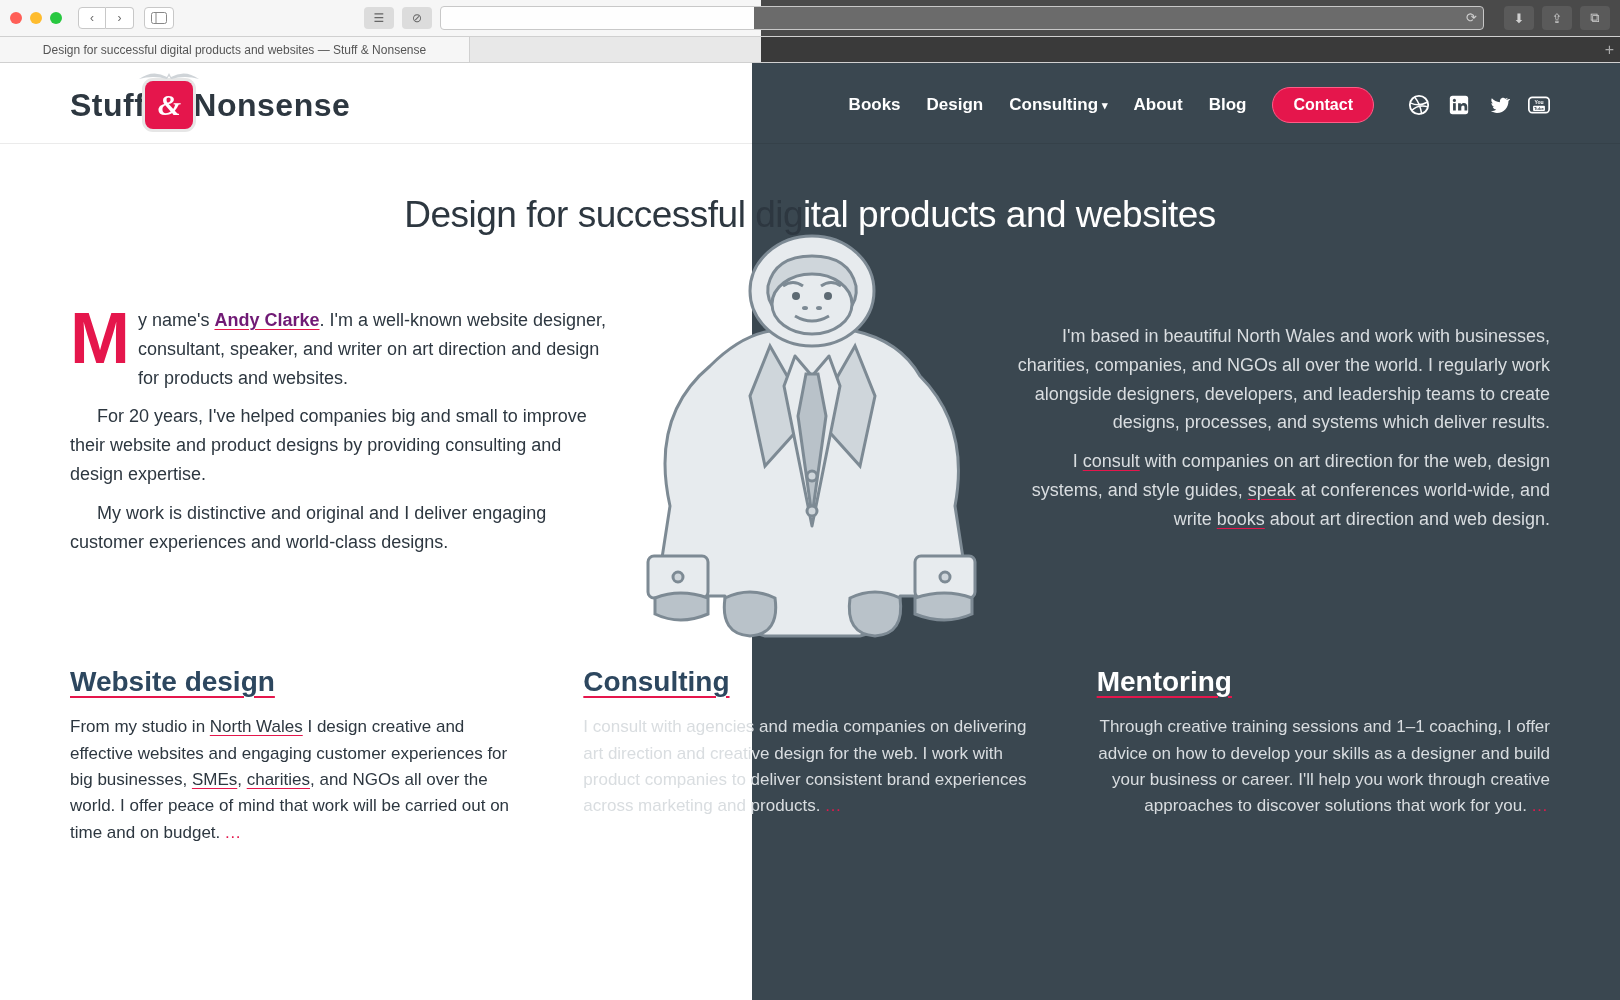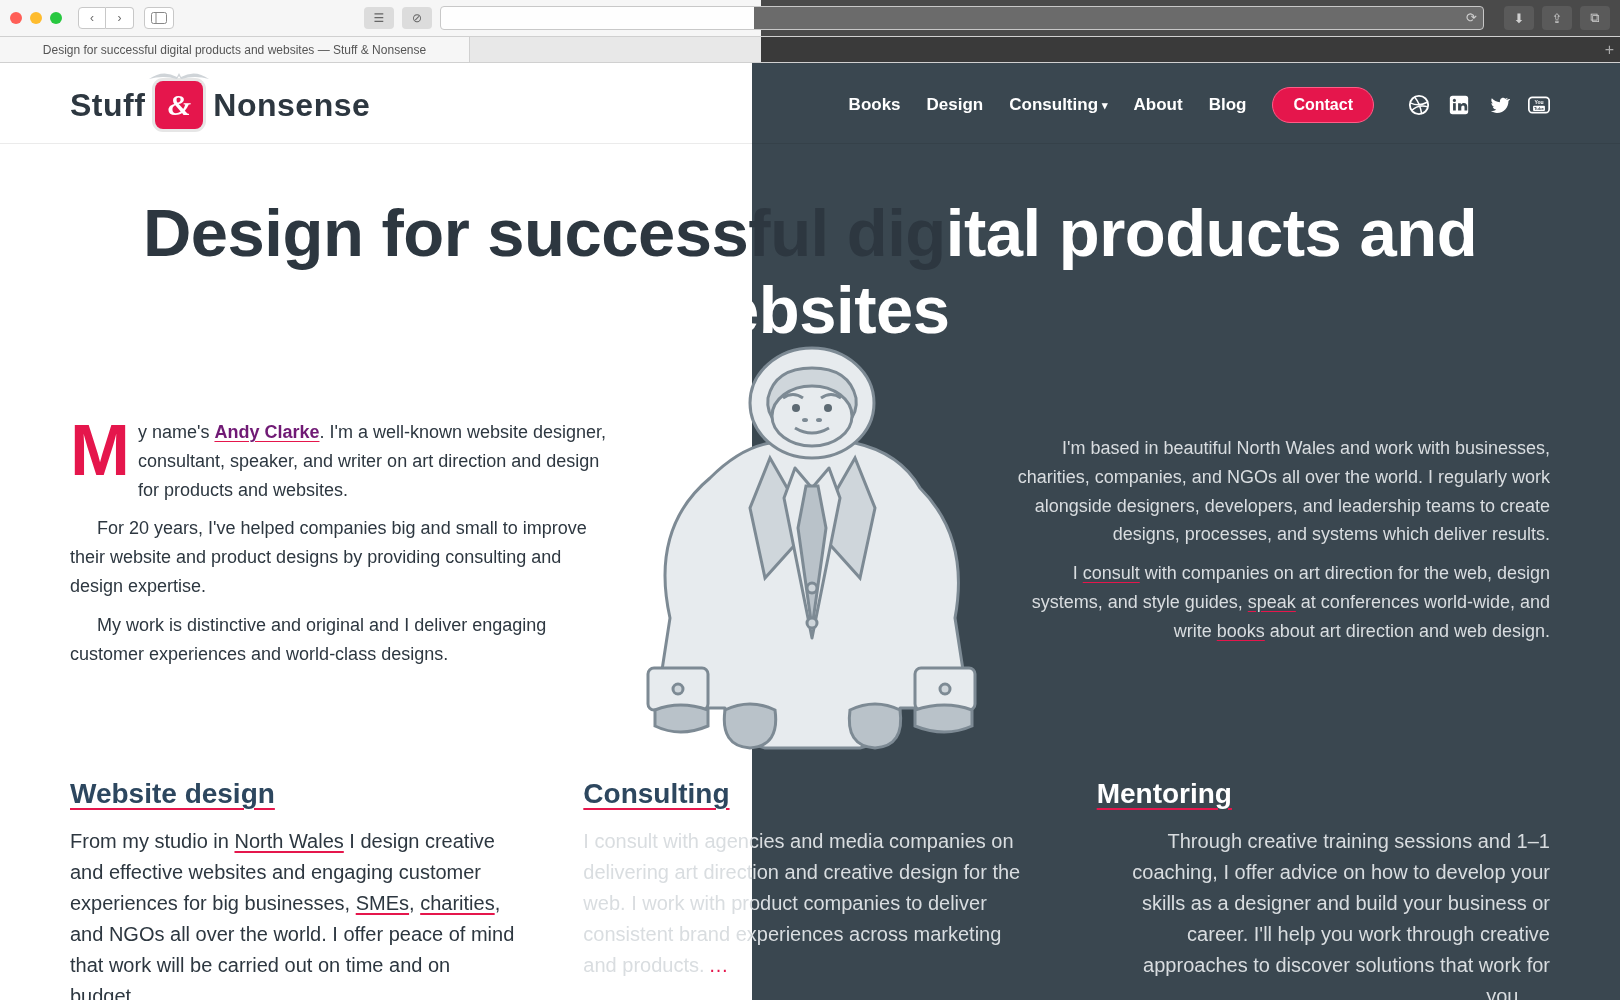--- a/index.html
+++ b/index.html
@@ -23,48 +23,48 @@
   .right-tools{ display:flex; gap:8px; }
   .rt{ width:30px;height:24px;background:#5a5a5a;border-radius:4px; display:flex;align-items:center;justify-content:center;color:#cfcfcf;font-size:13px;}
   .tabbar{ height:26px; display:flex; align-items:stretch; background:linear-gradient(90deg,#e8e8e8 0%, #e8e8e8 47%, #3a3a3a 47%, #3a3a3a 100%); border-top:1px solid #d0d0d0; position:relative;}
   .tab{ width:470px; background:#f6f6f6; border-right:1px solid #d0d0d0; display:flex; align-items:center; justify-content:center; font-size:12px; color:#555;}
   .newtab{ position:absolute; right:6px; top:4px; color:#aaa; font-size:16px;}
   
   .page{ position:relative; width:100%; height: calc(1000px - 62px); overflow:hidden; background:#fff;}
   .dark-half{ position:absolute; top:0; right:0; width:53.6%; height:100%; background:#3a4750; }
   .content{ position:relative; z-index:2; }
   .site-header{ display:flex; align-items:center; justify-content:space-between; padding: 18px 70px 14px; border-bottom:1px solid rgba(0,0,0,0.08);}
-  .logo-wrap{ display:flex; align-items:center; gap:10px; }
+  .logo-wrap{ display:flex; align-items:center; }
   .logo-text{ font-size:32px; font-weight:800; color:#2d3740; letter-spacing:0.5px;}
   .logo-text.light{color:#2d3740;}
   .amp-badge{ width:48px; height:48px; background:#e5164c; border-radius:8px; display:flex; align-items:center; justify-content:center; color:#fff; font-family: Georgia, serif; font-size:30px; font-style:italic; font-weight:700; box-shadow: 0 0 0 3px #e6e6e6; position:relative;}
   .amp-wings{ position:absolute; top:-14px; width:64px; height:14px; }
   .nav{ display:flex; align-items:center; gap:26px; }
   .nav a{ color:#fff; font-weight:700; font-size:17px; text-decoration:none; display:flex; align-items:center; gap:4px;}
   .contact-btn{ background:#e5164c; color:#fff; padding:8px 20px; border-radius:20px; font-weight:700; font-size:16px; border:1px solid #ff5c87;}
   .social{ display:flex; gap:18px; margin-left:8px;}
   .social svg{ width:22px; height:22px; fill:#fff;}
-  .hero-title{ text-align:center; font-size:67px; font-weight:700; color:#2d3740; padding: 50px 40px 10px; letter-spacing:-0.5px;}
+  .hero-title{ text-align:center; font-size:37px; font-weight:400; color:#2d3740; padding: 50px 40px 10px; letter-spacing:-0.5px;}
   .hero-title .rt-part{ color:#fff; }
   .intro{ display:flex; padding: 60px 70px 30px; gap:30px; position:relative;}
   .col{ flex:1; font-size:18px; line-height:1.6; }
   .col.left{ color:#2d3740; padding-right:180px;}
   .col.right{ color:#d9dde0; text-align:right; padding-left:180px;margin-top:16px;}
   .dropcap{ float:left; font-size:72px; font-weight:800; color:#e5164c; line-height:0.8; padding-right:8px; padding-top:4px;}
   .col p{ margin-bottom:10px; }
   .col p + p { text-indent: 1.5em; }
   .link{ text-decoration:underline; text-decoration-color:#e5164c; text-underline-offset:3px;}
   .gorilla-wrap{ position:absolute; left:50%; transform:translateX(-50%); top:-30px; width:420px; height:440px; }
   .services{ display:flex; padding: 30px 70px; gap:60px;}
   .svc{ flex:1;margin-top:40px; }
   .svc h3{ font-size:28px; font-weight:800; margin-bottom:16px; text-decoration:underline; text-decoration-color:#e5164c; text-underline-offset:5px; text-decoration-thickness:2px;}
   .svc.left h3{ color:#2d475f;}
   .svc.mid h3{ color:#2d475f;}
   .svc.right h3{ color:#fff;}
-  .svc p{ font-size:20px; line-height:1.55;}
+  .svc p{ font-size:17px; line-height:1.55;}
   .svc.left p{ color:#2d3740;}
   .svc.mid p{ color:#d9dde0;}
   .svc.right p{ color:#d9dde0;text-align:right;}
   .dots{ color:#e5164c; letter-spacing:2px; margin-left:4px;}
   .chev{ font-size:11px;}
 </style>
 </head>
 <body>
 
 <div class="chrome chrome-dark">

